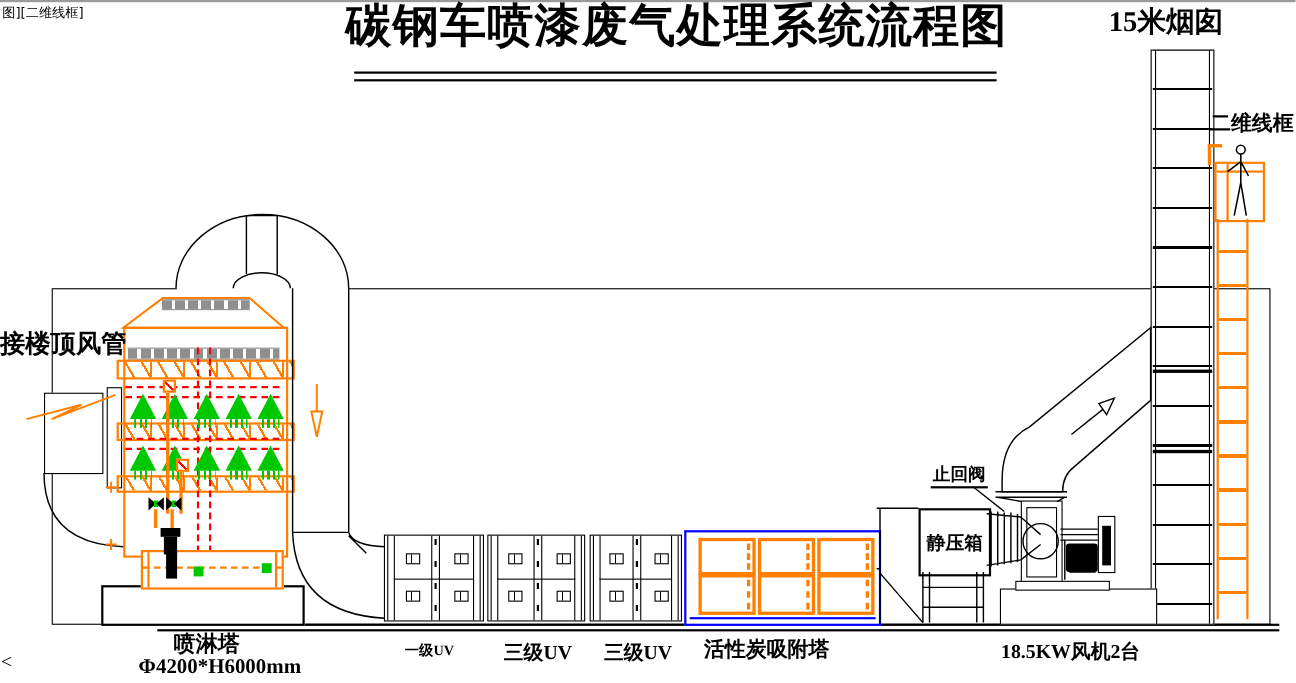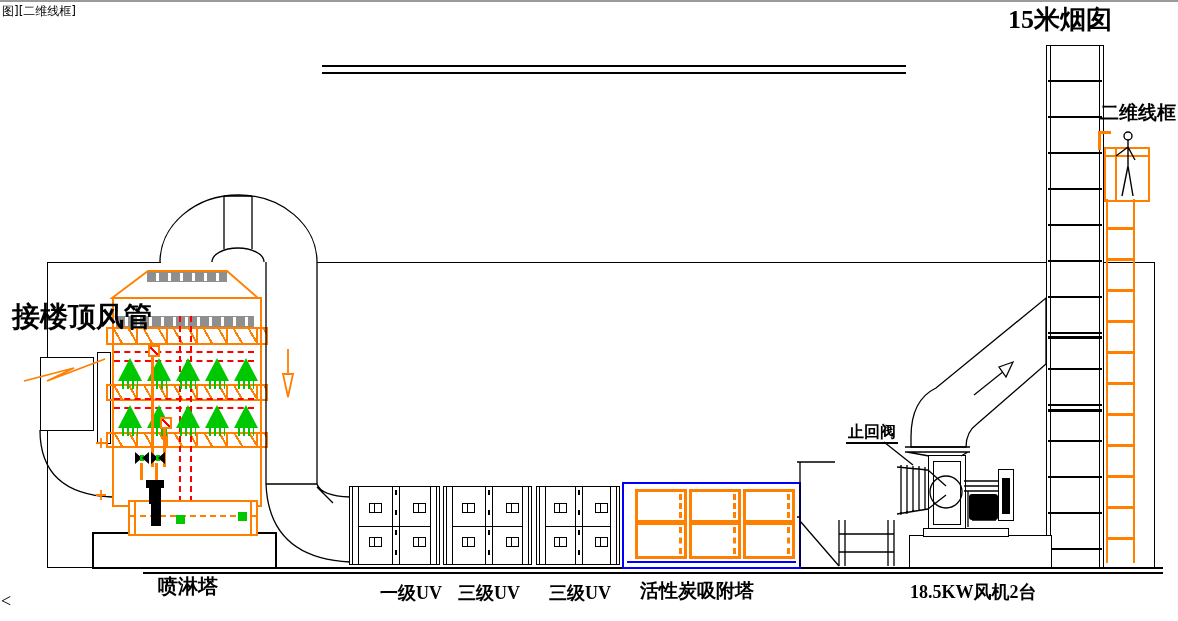--- a/index.html
+++ b/index.html
@@ -99,20 +99,21 @@
 </style>
 </head>
 <body>
 
 <div id="canvas">
 
   <div class="ab topbar"></div>
   <div class="lbl sans" style="left:2px;top:5px;font-size:12px;">图][二维线框]</div>
   <div class="lbl" style="left:1px;top:592px;font-size:18px;font-weight:normal;">&lt;</div>
 
+  <div class="lbl" style="left:300px;top:2px;width:630px;text-align:center;font-size:42px;letter-spacing:1px;">碳钢车喷漆废气处理系统流程图</div>
   <div class="ab uline" style="top:65px;"></div>
   <div class="ab uline" style="top:72px;"></div>
 
   <div class="ab building"></div>
   <div class="ab patch" style="left:161px;top:260px;width:156px;height:5px;"></div>
   <div class="ab gline" style="left:143px;top:567px;width:1020px;height:2px;"></div>
   <div class="ab gline" style="left:143px;top:572px;width:1020px;height:2px;"></div>
 
   <div class="ab chimney">
     <div class="iv" style="left:3px;"></div>
@@ -124,21 +125,21 @@
   <div class="lbl" style="left:1008px;top:6px;font-size:26px;">15米烟囱</div>
 
   <div class="ab ladder"></div>
   <div class="ab hoop"></div>
   <div class="ab platform">
     <div class="rail"></div>
     <div class="post"></div>
   </div>
   <div class="lbl" style="left:1100px;top:103px;font-size:19px;">二维线框</div>
 
-  <div class="lbl" style="left:12px;top:302px;font-size:28px;">接楼顶风管</div>
+  <div class="lbl" style="left:0px;top:302px;font-size:23px;font-family:Liberation Mono, monospace;">接楼顶风管</div>
   <div class="ab inletduct"></div>
   <div class="ab inletchan"></div>
 
   <div class="ab towerbody"></div>
   <div class="ab gband" style="left:147px;top:272px;width:80px;height:8px;"></div>
   <div class="ab gband" style="left:116px;top:316px;width:138px;height:9px;"></div>
   <div class="ab truss" style="left:106px;top:327px;width:158px;height:14px;"></div>
   <div class="ab truss" style="left:106px;top:384px;width:158px;height:13px;"></div>
   <div class="ab truss" style="left:106px;top:432px;width:158px;height:12px;"></div>
   <div class="ab sprayhdr" style="left:114px;top:351px;width:140px;height:7px;"></div>
@@ -174,20 +175,21 @@
   <div class="ab tank">
     <div class="dash"></div>
     <div class="tv" style="left:4px;"></div>
     <div class="tv" style="right:4px;"></div>
     <div class="gsq" style="left:46px;top:13px;"></div>
     <div class="gsq" style="left:108px;top:10px;"></div>
   </div>
   <div class="ab blackpart" style="left:151px;top:502px;width:10px;height:24px;"></div>
   <div class="ab pedestal"></div>
   <div class="lbl" style="left:158px;top:576px;font-size:20px;">喷淋塔</div>
+  <div class="lbl" style="left:126px;top:597px;font-size:19px;">Φ4200*H6000mm</div>
 
   <div class="ab uv" style="left:349px;width:89px;">
     <div class="fl"></div>
       <div class="fr"></div>
     <div class="dc"></div>
       <div class="mid"></div>
     <div class="door" style="left:19px;top:16px;"></div>
     <div class="door" style="left:63px;top:16px;"></div>
     <div class="door" style="left:19px;top:50px;"></div>
     <div class="door" style="left:63px;top:50px;"></div>
@@ -205,35 +207,38 @@
   <div class="ab uv" style="left:536px;width:82px;">
     <div class="fl"></div>
       <div class="fr"></div>
     <div class="dc"></div>
       <div class="mid"></div>
     <div class="door" style="left:17px;top:16px;"></div>
     <div class="door" style="left:58px;top:16px;"></div>
     <div class="door" style="left:17px;top:50px;"></div>
     <div class="door" style="left:58px;top:50px;"></div>
   </div>
-  <div class="lbl" style="left:380px;top:584px;font-size:18px;">一级UV</div>
+  <div class="lbl" style="left:368px;top:584px;font-size:13px;">一级UV</div>
   <div class="lbl" style="left:458px;top:584px;font-size:18px;">三级UV</div>
   <div class="lbl" style="left:549px;top:584px;font-size:18px;">三级UV</div>
 
   <div class="ab carbon">
     <div class="bline"></div>
     <div class="cp" style="left:11px;top:5px;height:28px;"></div>
     <div class="cp" style="left:65px;top:5px;height:28px;"></div>
     <div class="cp" style="left:119px;top:5px;height:28px;"></div>
     <div class="cp" style="left:11px;top:38px;height:31px;"></div>
     <div class="cp" style="left:65px;top:38px;height:31px;"></div>
     <div class="cp" style="left:119px;top:38px;height:31px;"></div>
   </div>
   <div class="lbl" style="left:640px;top:581px;font-size:19px;">活性炭吸附塔</div>
 
+  <div class="ab plenum">
+    <span>静压箱</span>
+  </div>
   <div class="lbl checkvalve-lbl" style="left:846px;top:424px;font-size:16px;">止回阀</div>
   <div class="ab fanhouse">
       <div class="in"></div>
     </div>
   <div class="ab guard">
       <div class="stripe"></div>
     </div>
   <div class="ab motor"></div>
   <div class="ab skid"></div>
   <div class="ab fanbase"></div>

